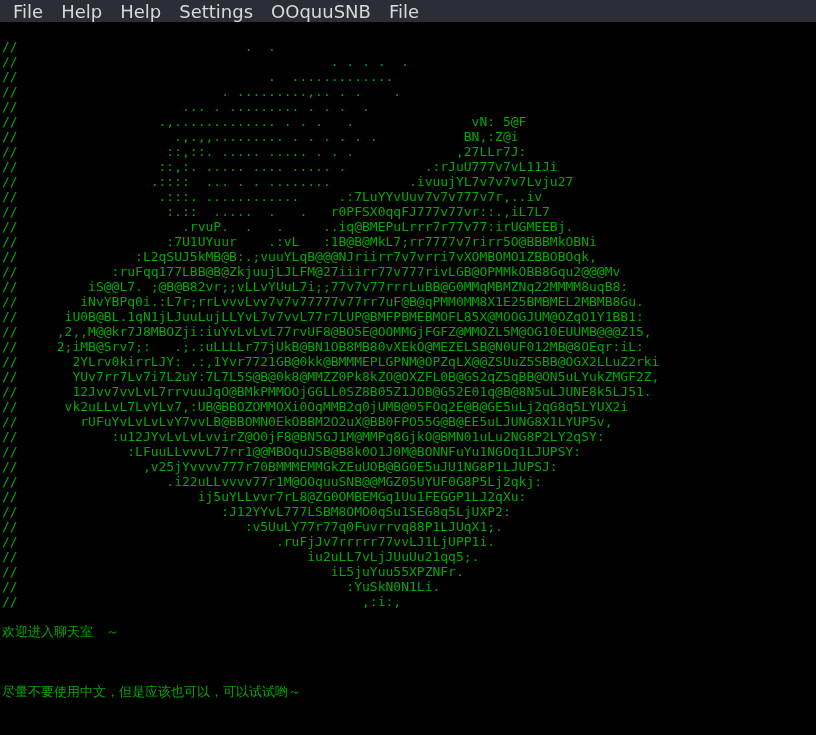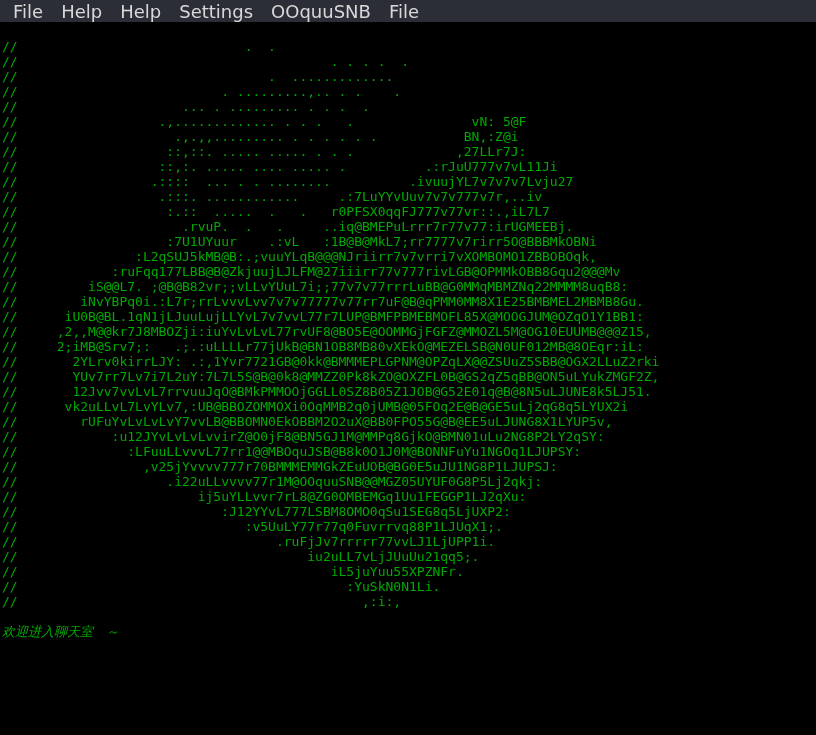--- a/index.html
+++ b/index.html
@@ -36,21 +36,20 @@
   .terminal {
     padding: 2px 2px;
     white-space: pre;
     color: #00aa00;
   }
   .ascii {
     color: #00aa00;
   }
   .welcome {
     color: #00aa00;
-    font-style: italic;
   }
 </style>
 </head>
 <body>
 
 <div class="menubar">
   <div class="item">File</div>
   <div class="item">Help</div>
   <div class="item">Help</div>
   <div class="item">Settings</div>
@@ -92,17 +91,18 @@
 //                       ij5uYLLvvr7rL8@ZG0OMBEMGq1Uu1FEGGP1LJ2qXu:                 
 //                          :J12YYvL777LSBM8OMO0qSu1SEG8q5LjUXP2:                   
 //                             :v5UuLY77r77q0Fuvrrvq88P1LJUqX1;.                    
 //                                 .ruFjJv7rrrrr77vvLJ1LjUPP1i.                     
 //                                     iu2uLL7vLjJUuUu21qq5;.                       
 //                                        iL5juYuu55XPZNFr.                         
 //                                          :YuSkN0N1Li.                            
 //                                            ,:i:,                                 </div>
 <div class="welcome">欢迎进入聊天室　～</div>
 <div>&nbsp;</div>
+<div class="welcome">尽量不要使用中文，但是应该也可以，可以试试哟～</div>
 <div>&nbsp;</div>
 
 
 
 </div>
 
 </body></html>

